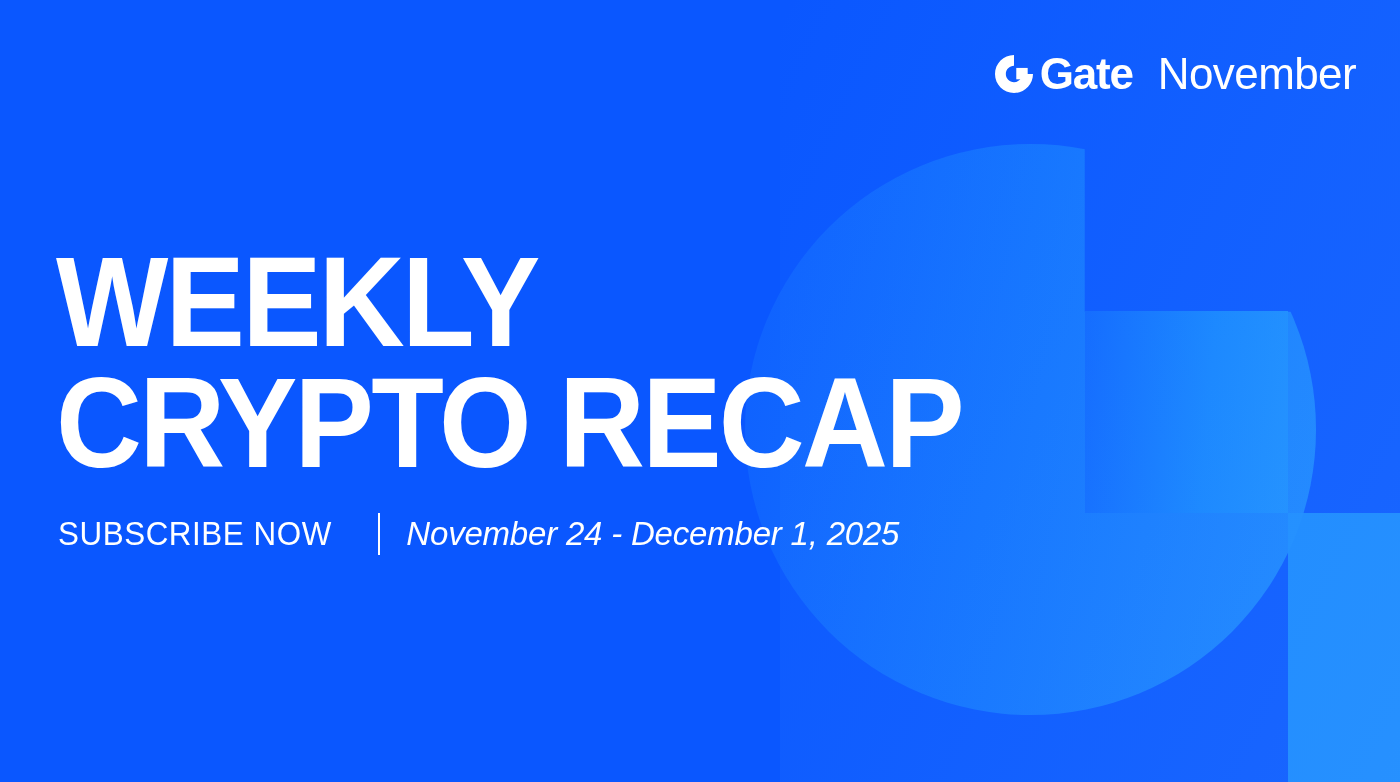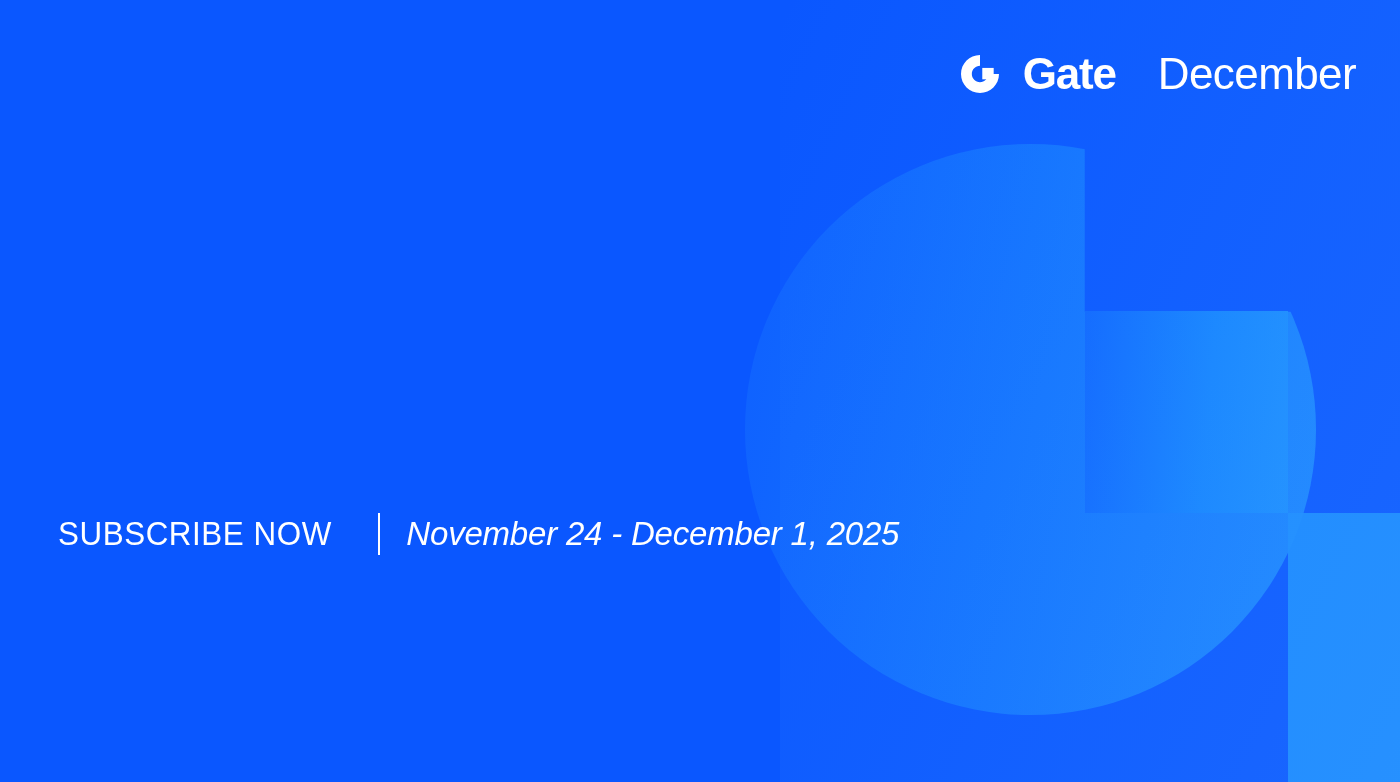--- a/index.html
+++ b/index.html
@@ -87,21 +87,21 @@
     background:linear-gradient(115deg, rgba(255,255,255,0) 0%, rgba(90,175,255,.10) 55%, rgba(120,195,255,.14) 100%);
   }
 
   
   .brand {
     position:absolute;
     right:44px;
     top:48px;
     display:flex;
     align-items:center;
-    gap:28px;
+    gap:11px;
     height:52px;
   }
   .brand-mark {
     width:38px;
     height:38px;
     flex:0 0 38px;
     display:block;
   }
   .brand-gate {
     color:#ffffff;
@@ -184,23 +184,27 @@
     <div class="bg-wash"></div>
     <div class="bg-sheen"></div>
   </div>
 
   <div class="brand">
     <svg class="brand-mark" viewBox="0 0 100 100" aria-hidden="true">
       <path fill="#ffffff" d="M50 0C22.386 0 0 22.386 0 50s22.386 50 50 50 50-22.386 50-50H71.5c0 11.874-9.626 21.5-21.5 21.5S28.5 61.874 28.5 50 38.126 28.5 50 28.5V0z"></path>
       <rect fill="#ffffff" x="56" y="34" width="30" height="30"></rect>
     </svg>
     <span class="brand-gate">Gate</span>
-    <span class="brand-ventures">December</span>
-  </div>
-
+    <span class="brand-ventures">November</span>
+  </div>
+
+  <div class="headline">
+    <span class="headline-line line-1">WEEKLY</span>
+    <span class="headline-line line-2">CRYPTO RECAP</span>
+  </div>
 
   <div class="subtitle">
     <span class="sub-cta">SUBSCRIBE NOW</span>
     <span class="sub-divider"></span>
     <span class="sub-date">November 24 - December 1, 2025</span>
   </div>
 
 </div>
 
 </body></html>

